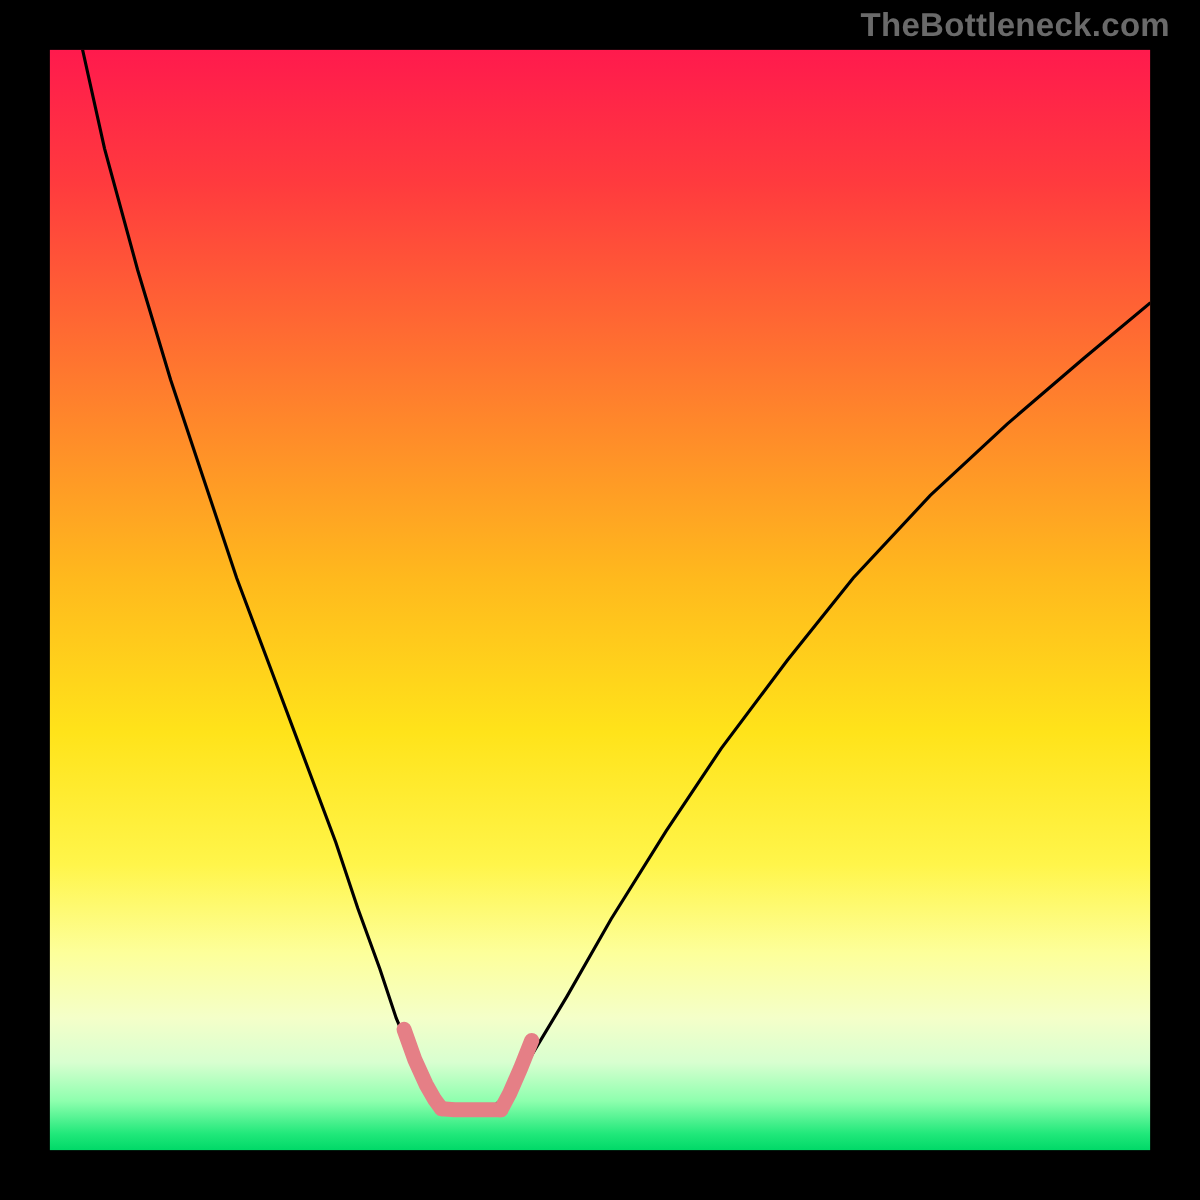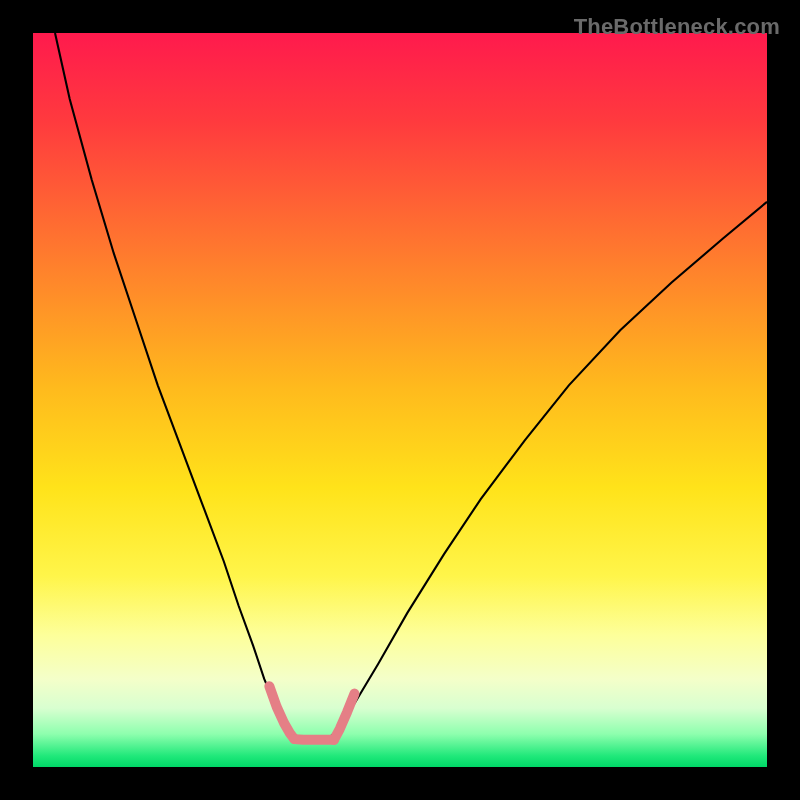--- a/index.html
+++ b/index.html
@@ -29,21 +29,21 @@
     inset: 0;
   }
   .curve-svg {
     position: absolute;
     inset: 0;
     width: 100%;
     height: 100%;
   }
   .watermark {
     position: absolute;
-    top: 14px;
+    top: 4px;
     right: 20px;
     color: #6a6a6a;
     font-size: 22px;
     font-weight: 600;
     letter-spacing: 0.2px;
     user-select: none;
   }
 </style>
 </head>
 <body>

